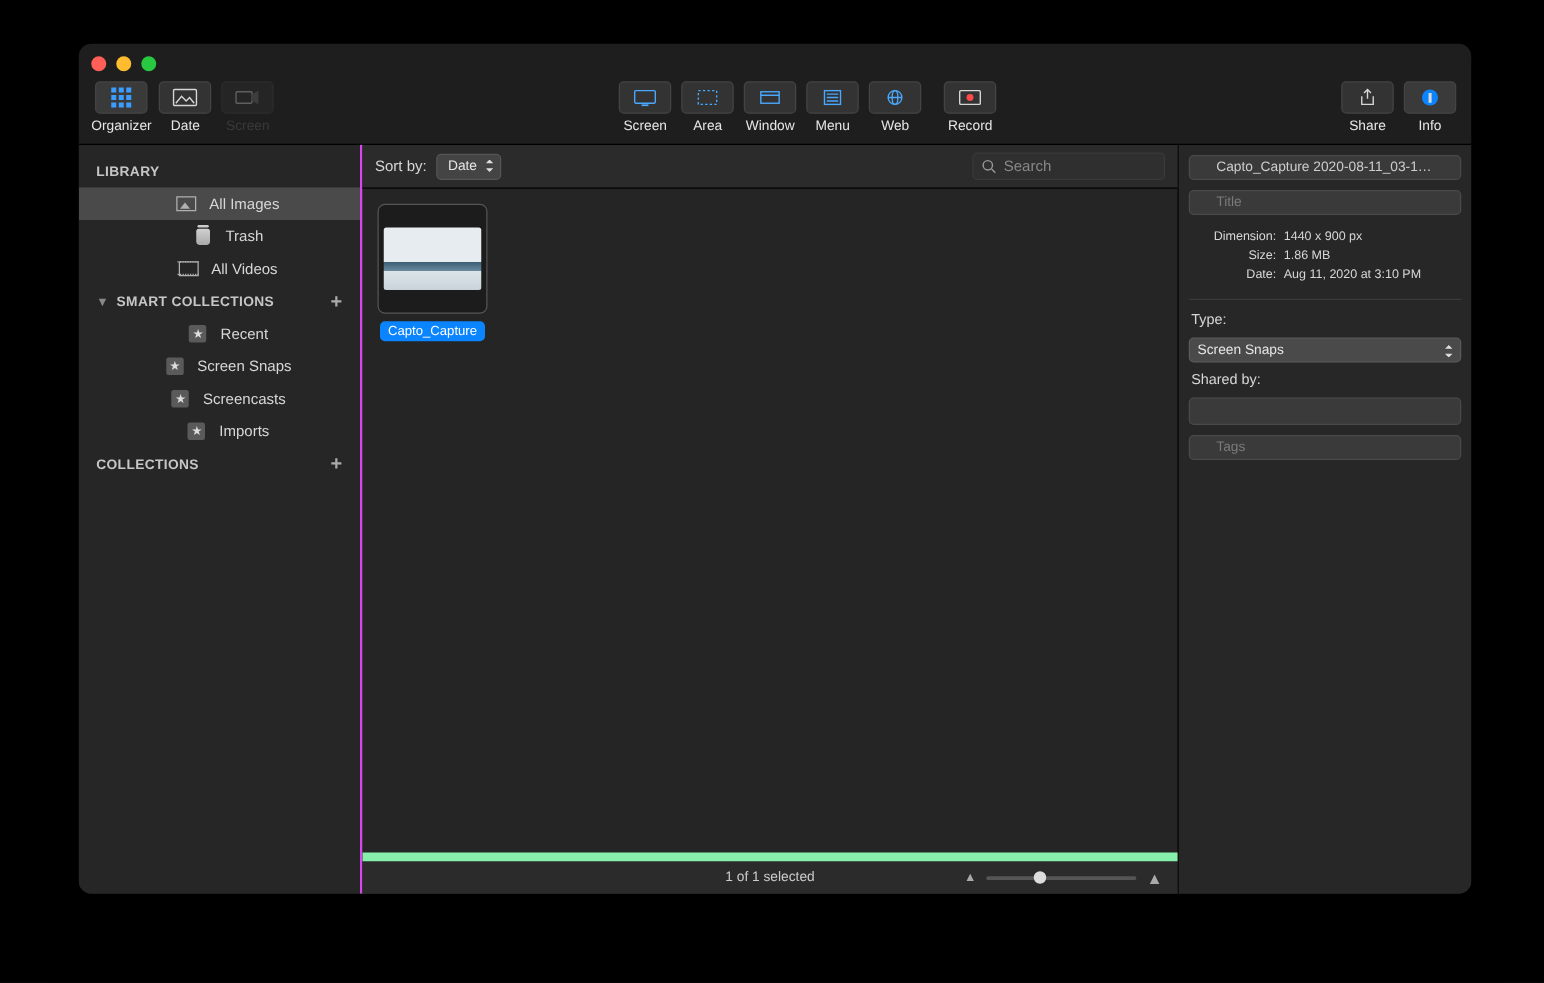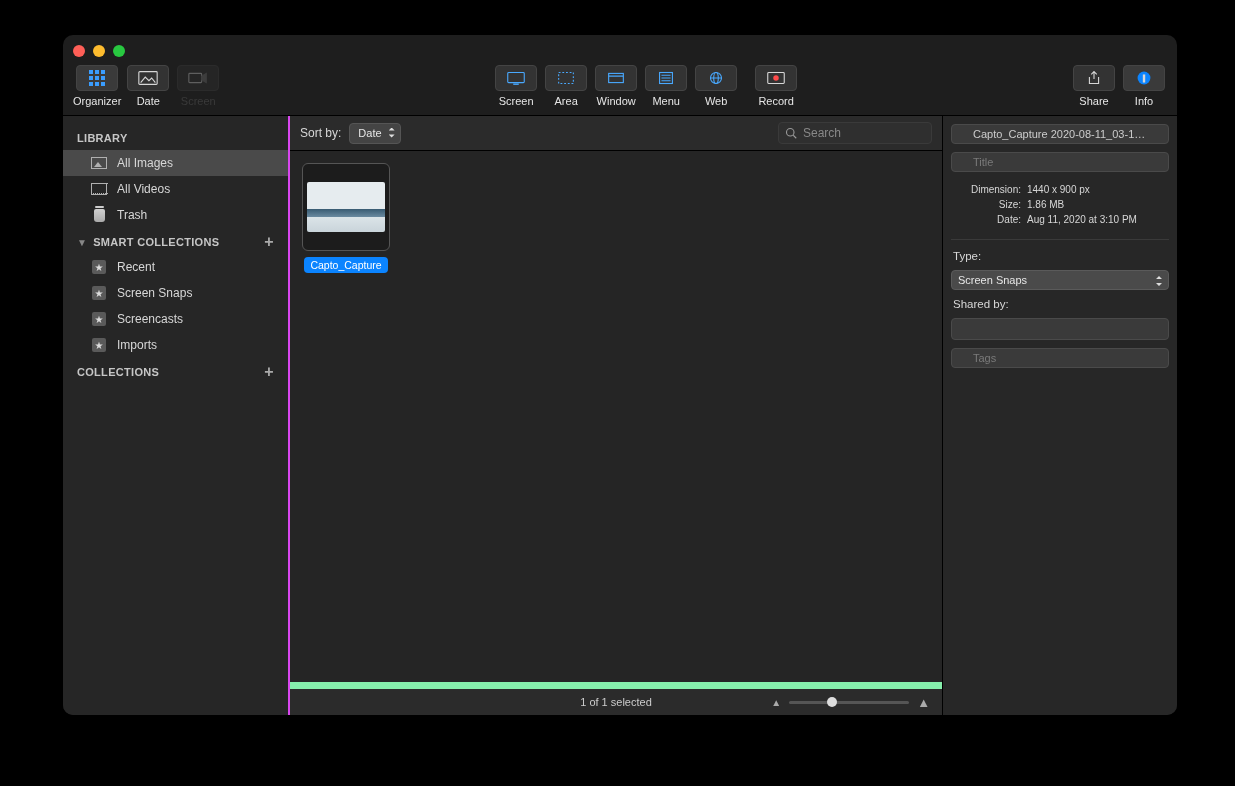--- a/index.html
+++ b/index.html
@@ -37,21 +37,21 @@
   .tbtn svg{width:22px;height:18px;fill:none;stroke:#d7d7d7;stroke-width:1.2;}
   .smallgap{width:6px;}
   .grid3{display:grid;grid-template-columns:repeat(3,4px);grid-template-rows:repeat(3,4px);gap:2px;}
   .grid3 span{background:#3a9dff;display:block;width:4px;height:4px;}
   
   .body{flex:1;display:flex;min-height:0;}
   .sidebar{width:225px;background:#262626;border-right:2px solid #d946ef;padding-top:8px;overflow:hidden;}
   .sb-head{display:flex;align-items:center;justify-content:space-between;padding:8px 14px 6px 14px;color:#c6c6c6;font-size:11px;font-weight:600;letter-spacing:.3px;}
   .sb-head .chev{color:#888;margin-right:6px;font-size:10px;}
   .sb-add{color:#aaa;font-size:16px;line-height:10px;cursor:pointer;}
-  .sb-item{display:flex;align-items:center;gap:10px;padding:6px 14px 6px 28px;color:#d7d7d7;font-size:12px;}
+  .sb-item{display:flex;align-items:center;gap:10px;padding:6px 14px 6px 28px;color:#d7d7d7;font-size:12px;justify-content:center;}
   .sb-item.sel{background:var(--row-sel);}
   .sb-item .ic{width:16px;height:14px;display:flex;align-items:center;justify-content:center;}
   .sb-icon-img{border:1.5px solid #b0b0b0;width:14px;height:10px;position:relative;}
   .sb-icon-img::after{content:"";position:absolute;left:2px;bottom:1px;border-left:4px solid transparent;border-right:4px solid transparent;border-bottom:5px solid #b0b0b0;}
   .sb-icon-vid{border:1.5px solid #b0b0b0;width:14px;height:10px;position:relative;}
   .sb-icon-vid::before,.sb-icon-vid::after{content:"";position:absolute;left:-1.5px;right:-1.5px;height:2px;border-top:1.5px dotted #b0b0b0;}
   .sb-icon-vid::after{bottom:-1.5px;} .sb-icon-vid::before{top:-1.5px;}
   .sb-icon-trash{width:11px;height:13px;background:linear-gradient(#d0d0d0,#aaa);border-radius:2px 2px 3px 3px;position:relative;}
   .sb-icon-trash::before{content:"";position:absolute;top:-3px;left:1px;right:1px;height:2px;background:#ccc;border-radius:2px;}
   .sb-icon-star{width:14px;height:14px;background:#5a5a5a;border-radius:2px;display:flex;align-items:center;justify-content:center;color:#ddd;font-size:10px;}
@@ -229,29 +229,29 @@
         <span>LIBRARY</span>
       </div>
       <div class="sb-item sel">
         <span class="ic">
             <span class="sb-icon-img"></span>
           </span>
         <span>All Images</span>
       </div>
       <div class="sb-item">
         <span class="ic">
+            <span class="sb-icon-trash"></span>
+          </span>
+        <span>Trash</span>
+      </div>
+      <div class="sb-item">
+        <span class="ic">
             <span class="sb-icon-vid"></span>
           </span>
         <span>All Videos</span>
-      </div>
-      <div class="sb-item">
-        <span class="ic">
-            <span class="sb-icon-trash"></span>
-          </span>
-        <span>Trash</span>
       </div>
 
       <div class="sb-head">
         <span><span class="chev">▼</span><span>SMART COLLECTIONS</span></span>
         <span class="sb-add">+</span>
       </div>
       <div class="sb-item">
         <span class="ic">
             <span class="sb-icon-star">★</span>
           </span>

